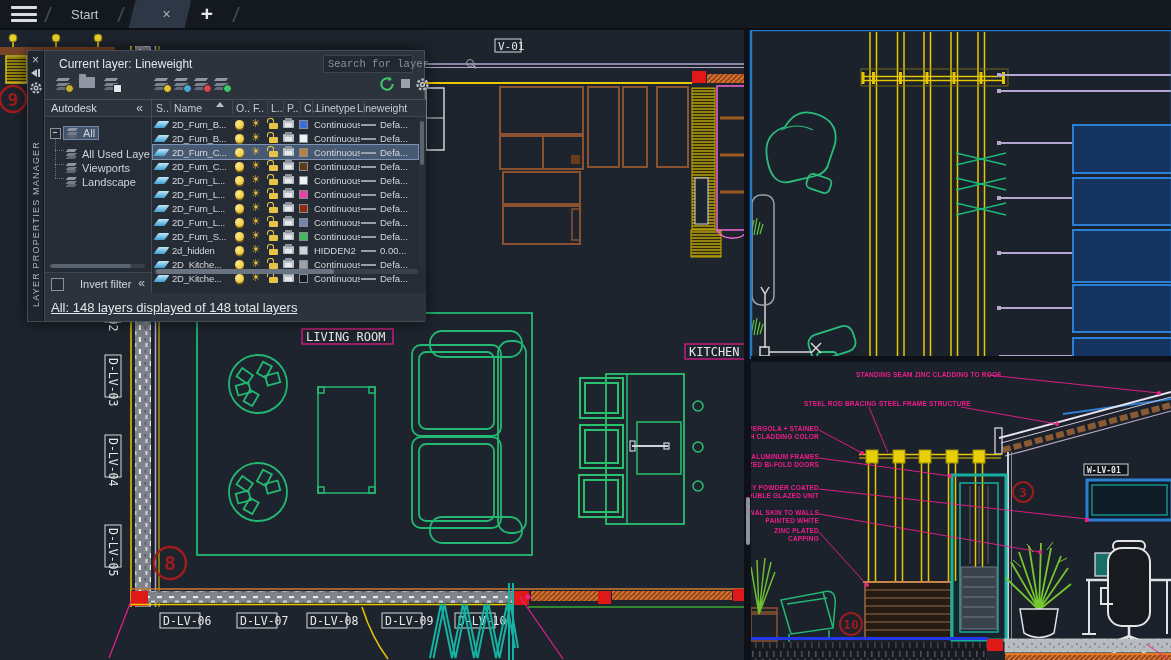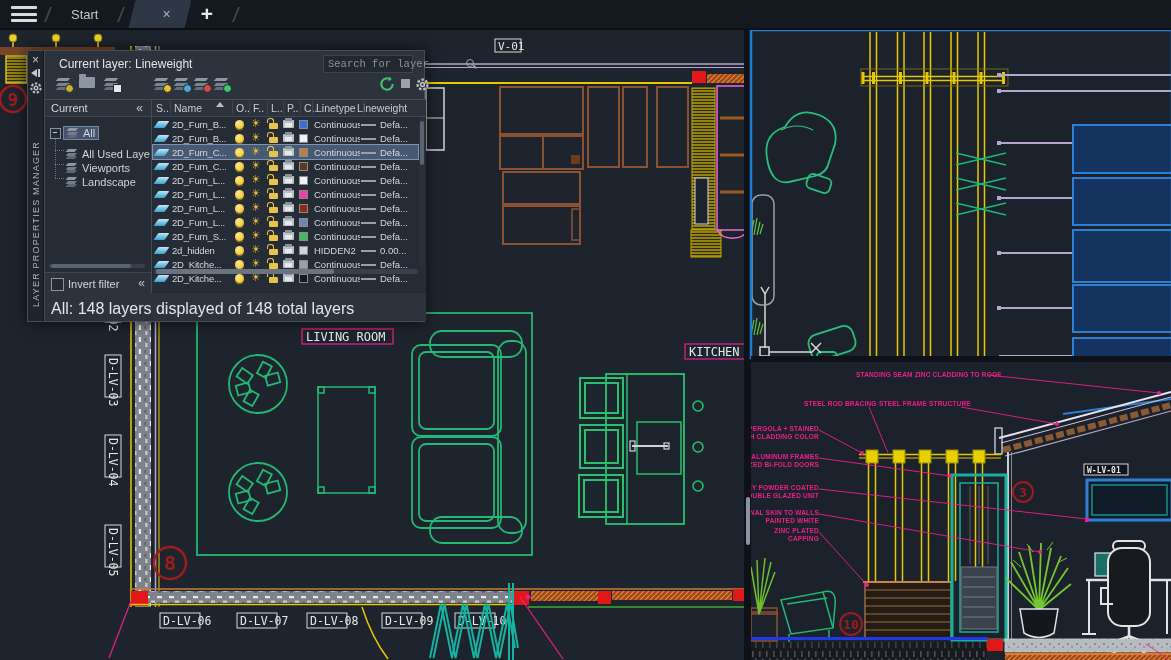--- a/index.html
+++ b/index.html
@@ -70,21 +70,21 @@
   .mstk{position:relative;width:13px;height:10px;margin-right:3px;flex:none;}
   .mstk i{position:absolute;left:1px;width:9px;height:2.5px;background:#8d96a2;transform:skewX(-40deg);}
   .mstk i:nth-child(1){top:0;}.mstk i:nth-child(2){top:3.5px;background:#747d8a;}.mstk i:nth-child(3){top:7px;background:#5d6672;}
   .selrow{background:#44546b;outline:1px solid #6f87a8;padding:0 3px;}
   .treeline{position:absolute;border-left:1px dotted #6a7280;}
   .treetick{position:absolute;border-top:1px dotted #6a7280;}
   .fscroll{position:absolute;left:4px;top:164px;width:96px;height:4px;background:#39404b;border-radius:2px;}
   .fscroll i{position:absolute;left:2px;top:0;width:80px;height:4px;background:#5a6370;border-radius:2px;}
   .invrow{position:absolute;left:0;top:172px;width:106px;height:22px;border-top:1px solid #3e4652;background:#2d333d;}
   .cb{position:absolute;left:6px;top:5px;width:11px;height:11px;border:1px solid #8a929c;background:#262b33;cursor:pointer;}
-  .invlab{position:absolute;left:23px;top:5px;}
+  .invlab{position:absolute;left:35px;top:5px;}
   .invchev{position:absolute;right:6px;top:3px;font-size:12px;color:#c2c8cf;cursor:pointer;}
 
   .llist{position:absolute;left:107px;top:48px;width:274px;height:194px;background:#262c35;border-top:1px solid #454d59;box-sizing:border-box;}
   .lhead{position:absolute;left:0;top:0;width:100%;height:16px;background:#2d333d;border-bottom:1px solid #3e4652;font-size:10.5px;color:#c6cbd2;}
   .lhead span{position:absolute;top:2px;}
   .lhead .div{position:absolute;top:1px;width:1px;height:13px;background:#3e4652;}
   .sortup{position:absolute;left:64px;top:6px;width:0;height:0;border-left:4px solid transparent;border-right:4px solid transparent;border-bottom:5px solid #b9c0c8;}
   .lrow{position:absolute;left:1px;width:265px;height:14px;cursor:pointer;}
   .lrow.sel{background:#475a72;outline:1px solid #7b93b4;}
   .lrow span{position:absolute;}
@@ -101,21 +101,21 @@
   .icn-print::after{content:"";position:absolute;left:2px;top:2.5px;width:7px;height:4px;background:#e6e9ec;}
   .swatch{left:146px;top:2.5px;width:9px;height:9px;border:1px solid #858c94;box-sizing:border-box;}
   .llt{left:161px;top:1.5px;width:46px;font-size:9.5px;overflow:hidden;white-space:nowrap;}
   .lsample{left:208px;top:6.5px;width:15px;height:2px;background:#9aa0a8;}
   .llw{left:227px;top:1.5px;font-size:9.5px;white-space:nowrap;}
   .hscroll{position:absolute;left:2px;top:169px;width:264px;height:5px;background:#39404b;border-radius:2px;}
   .hscroll i{position:absolute;left:2px;top:0;width:178px;height:5px;background:#6a7380;border-radius:2px;}
   .vscroll{position:absolute;right:1px;top:17px;width:6px;height:150px;background:#2a303a;}
   .vscroll i{position:absolute;left:1px;top:4px;width:4px;height:44px;background:#5a6370;border-radius:2px;}
   .statusbar{position:absolute;left:0;top:242px;width:381px;height:28px;background:#2d333d;}
-  .statusbar span{position:absolute;left:6px;top:7px;font-size:16px;color:#e2e6ea;}
+  .statusbar span{position:absolute;left:6px;top:7px;font-size:13px;color:#e2e6ea;text-decoration:underline;}
 </style>
 </head>
 <body>
 <div id="app">
 
 <svg id="cad" width="1171" height="660" viewBox="0 0 1171 660">
   <defs>
     <pattern id="hy" width="4" height="3" patternUnits="userSpaceOnUse">
       <rect width="4" height="3" fill="#2e2a10"></rect>
           <line x1="0" y1="1" x2="4" y2="1" stroke="#d8bc10" stroke-width="1.2"></line>
@@ -683,21 +683,21 @@
       </svg>
       <span class="sq" style="left:356px"></span>
       <svg class="tico" style="left:370px;top:2px" width="15" height="15" viewBox="0 0 14 14">
         <circle cx="7" cy="7" r="4.6" fill="none" stroke="#b9c0c8" stroke-width="2.2" stroke-dasharray="2.4 1.6"></circle>
         <circle cx="7" cy="7" r="1.8" fill="none" stroke="#b9c0c8" stroke-width="1.5"></circle>
       </svg>
     </div>
 
     <div class="filters">
       <div class="fhead">
-        <span class="ft">Current</span>
+        <span class="ft">Autodesk</span>
         <span class="chev">«</span>
       </div>
       <span class="treeline" style="left:10px;top:36px;height:42px"></span>
       <span class="treetick" style="left:10px;top:50px;width:9px"></span>
       <span class="treetick" style="left:10px;top:64px;width:9px"></span>
       <span class="treetick" style="left:10px;top:78px;width:9px"></span>
       <div class="trow" style="left:5px;top:22px">
         <span class="expand"></span>
         <span class="selrow" style="display:flex;align-items:center">
           <span class="mstk">

